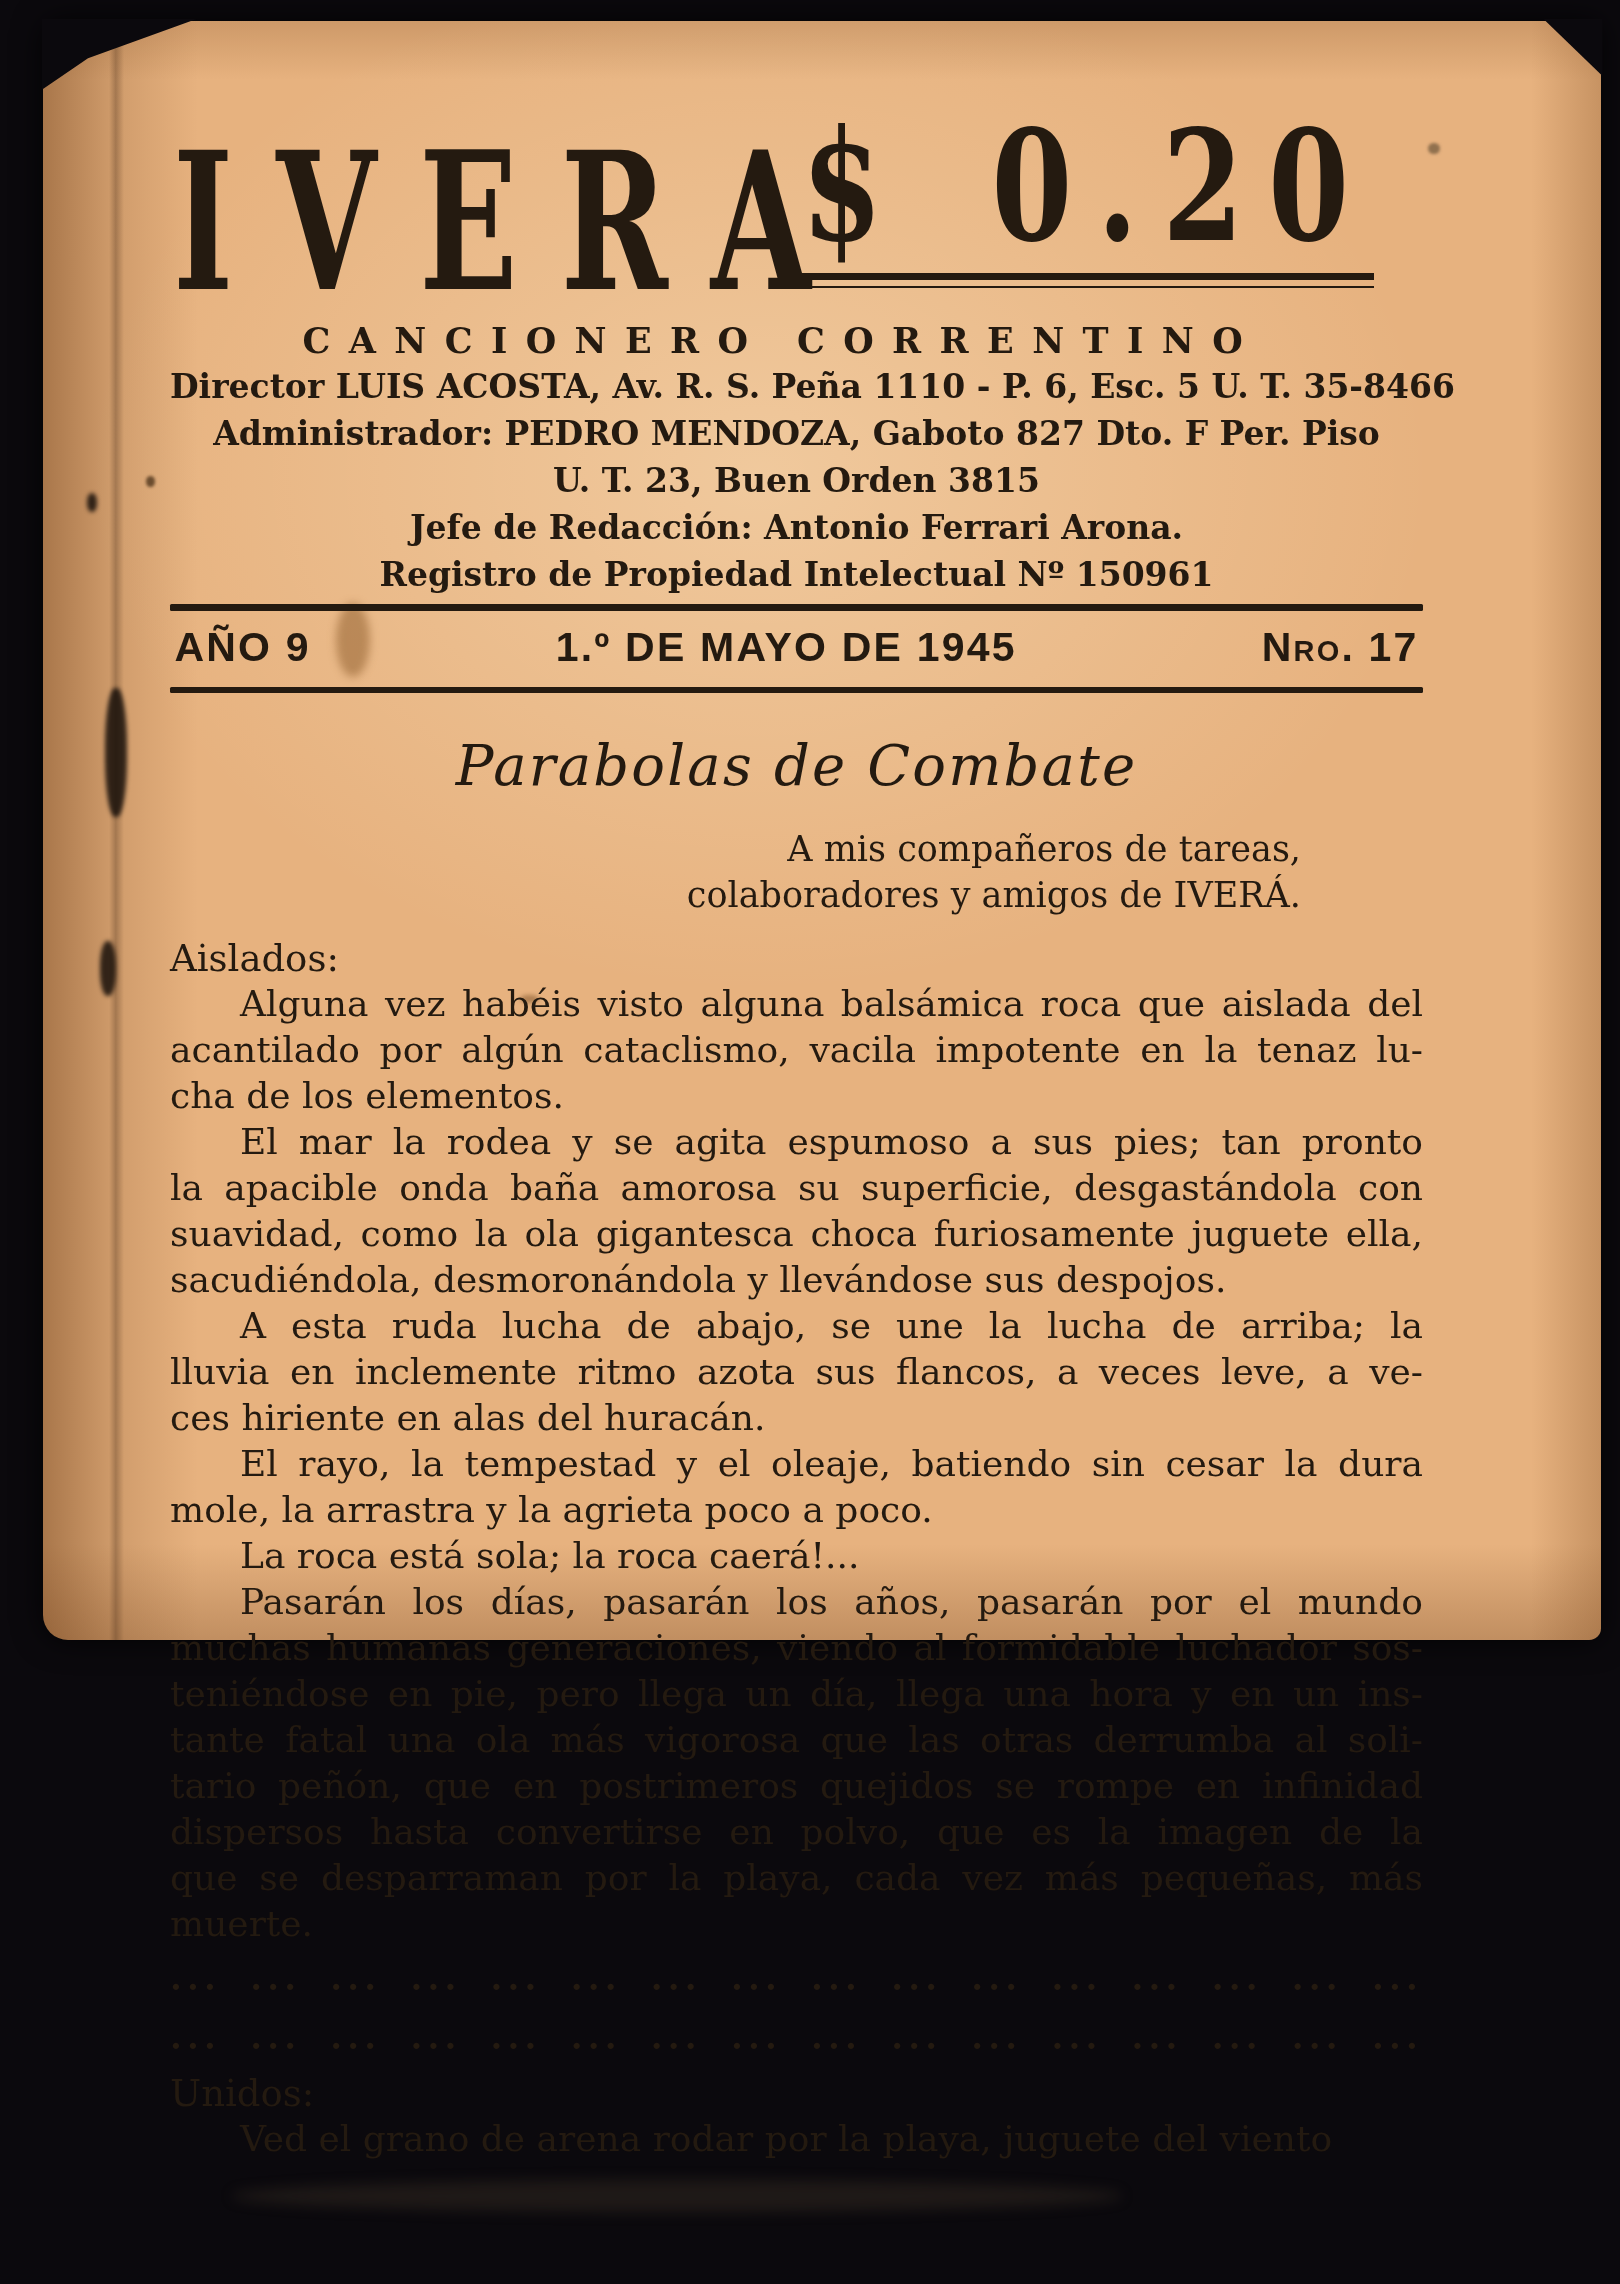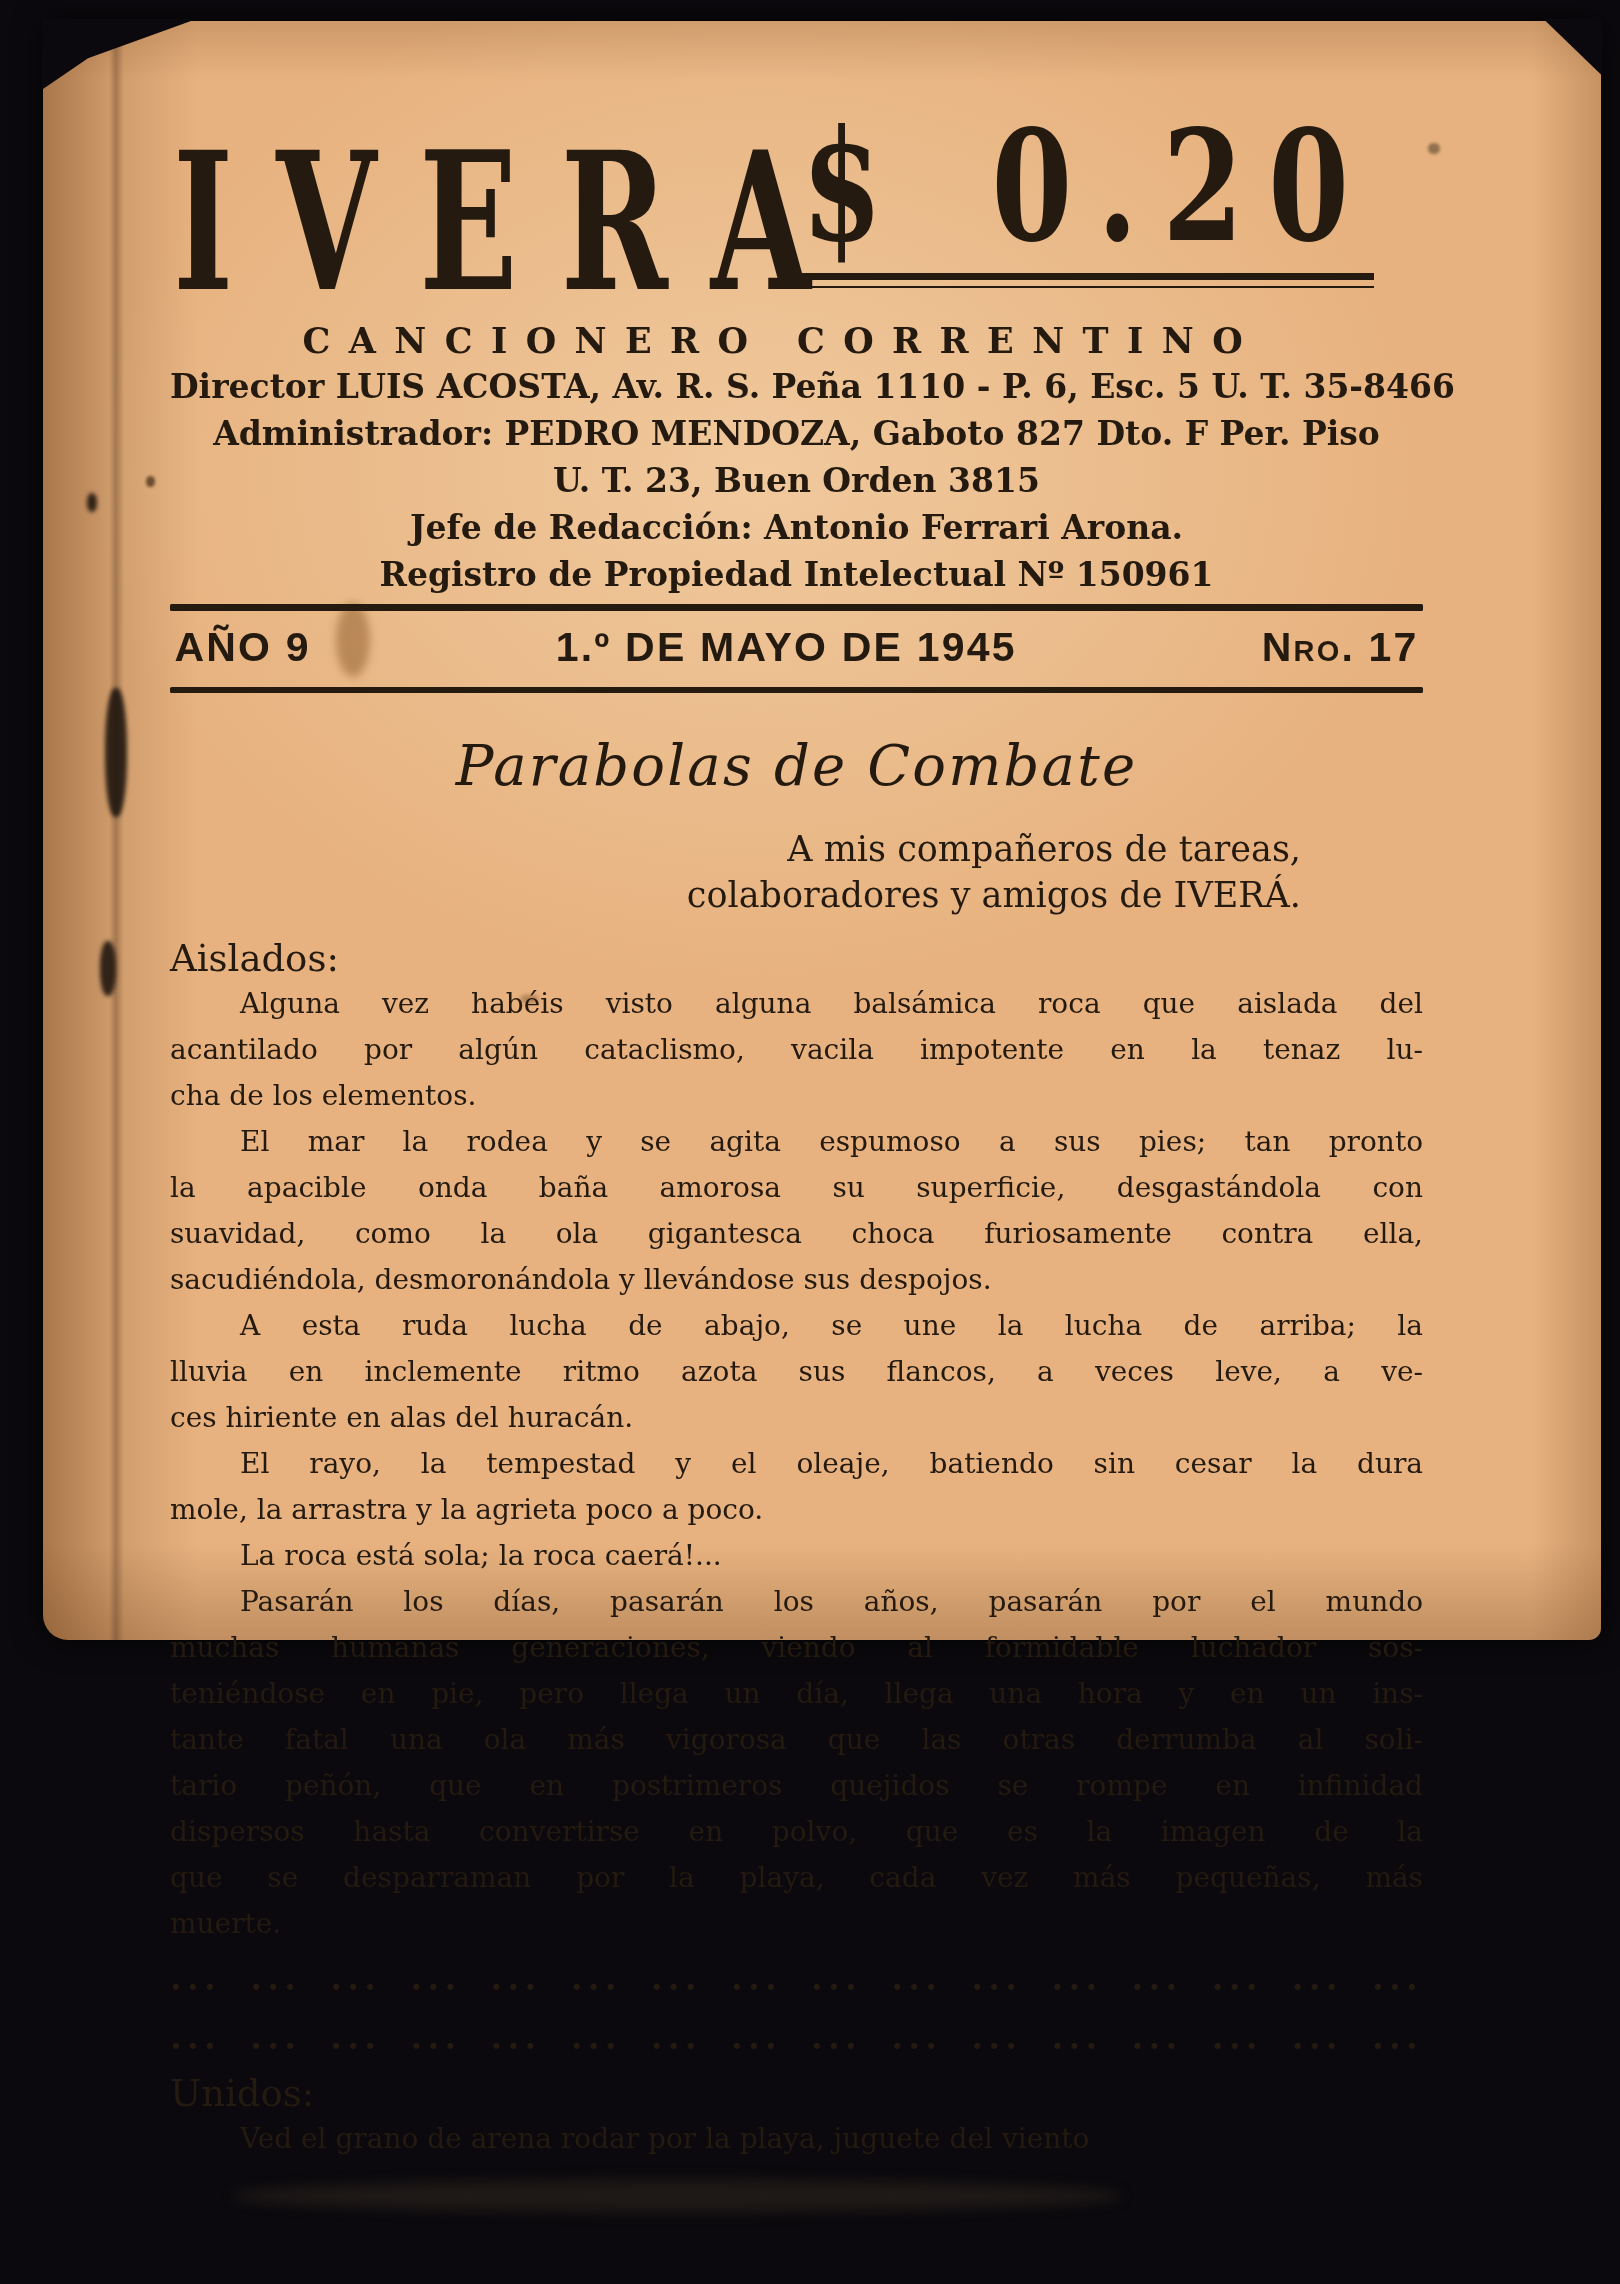--- a/index.html
+++ b/index.html
@@ -88,21 +88,21 @@
   
   .article-title{
     margin:20.6px 0 4.4px 0;text-align:center;
     font-style:italic;font-weight:normal;font-size:56px;line-height:103px;letter-spacing:2.2px;
   }
   .dedication{text-align:right;padding-right:122px;margin-top:8.8px;}
   .dedication-line{font-size:35px;line-height:46px;}
   .section-heading{font-size:37px;line-height:44px;margin-top:19px;}
   #article-body{margin-top:7.4px;}
   .para{margin:0;}
-  .line{font-size:28px;line-height:46px;}
+  .line{font-size:36px;line-height:46px;}
   .line.fill{text-align:justify;text-align-last:justify;}
   .line.indent{padding-left:70px;}
   .dots-row{
     font-size:34px;line-height:53px;font-weight:bold;letter-spacing:5.2px;
     text-align:justify;text-align-last:justify;margin-top:5.9px;
     overflow:hidden;white-space:nowrap;
   }
   .heading-unidos{margin-top:7.4px;}
 </style>
 </head>
@@ -160,21 +160,21 @@
       <div id="article-body">
           <div class="section-heading">Aislados:</div>
           <div class="para">
             <div class="line indent fill">Alguna vez habéis visto alguna balsámica roca que aislada del</div>
             <div class="line fill">acantilado por algún cataclismo, vacila impotente en la tenaz lu-</div>
             <div class="line">cha de los elementos.</div>
           </div>
           <div class="para">
             <div class="line indent fill">El mar la rodea y se agita espumoso a sus pies; tan pronto</div>
             <div class="line fill">la apacible onda baña amorosa su superficie, desgastándola con</div>
-            <div class="line fill">suavidad, como la ola gigantesca choca furiosamente contra ella,</div>
+            <div class="line fill">suavidad, como la ola gigantesca choca furiosamente juguete ella,</div>
             <div class="line">sacudiéndola, desmoronándola y llevándose sus despojos.</div>
           </div>
           <div class="para">
             <div class="line indent fill">A esta ruda lucha de abajo, se une la lucha de arriba; la</div>
             <div class="line fill">lluvia en inclemente ritmo azota sus flancos, a veces leve, a ve-</div>
             <div class="line">ces hiriente en alas del huracán.</div>
           </div>
           <div class="para">
             <div class="line indent fill">El rayo, la tempestad y el oleaje, batiendo sin cesar la dura</div>
             <div class="line">mole, la arrastra y la agrieta poco a poco.</div>

